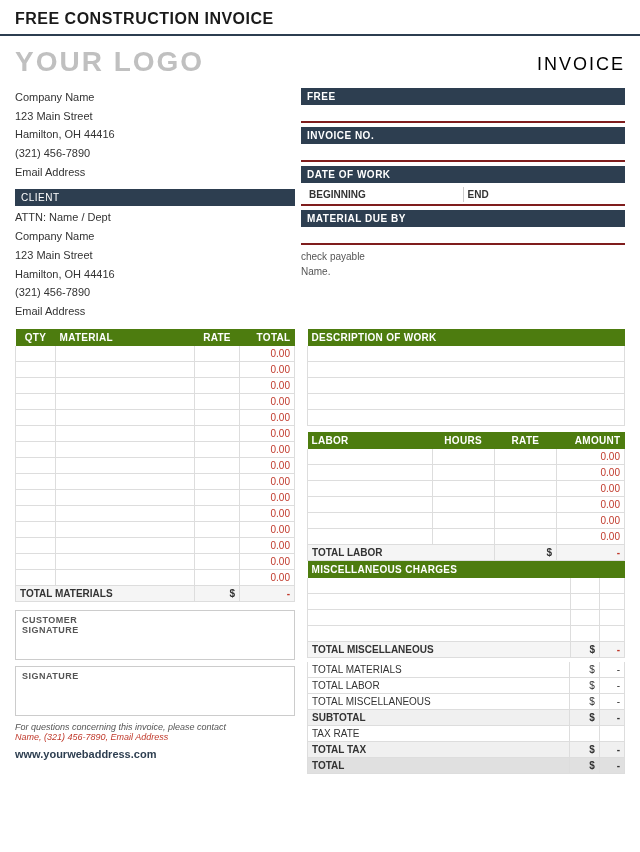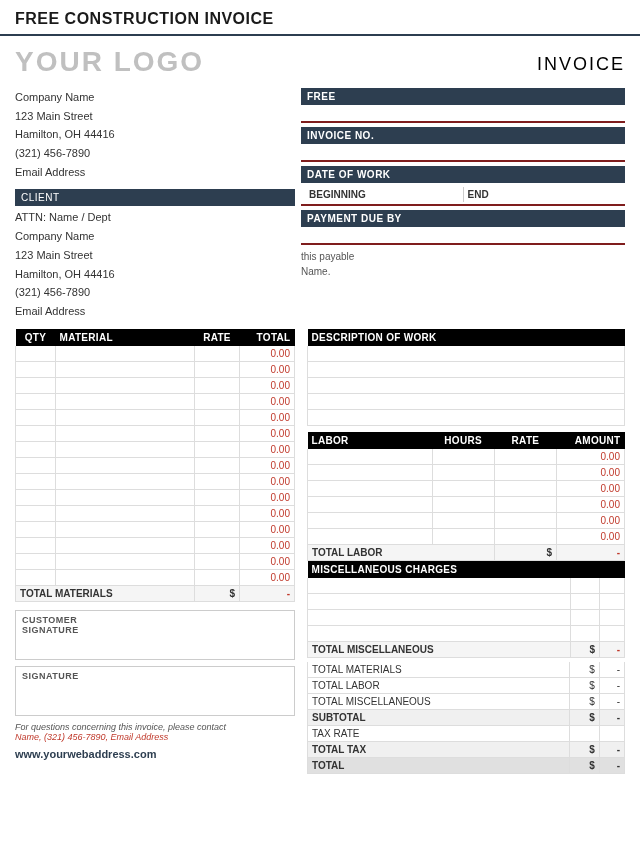--- a/index.html
+++ b/index.html
@@ -97,21 +97,21 @@
       margin-top: 4px;
       line-height: 1.5;
     }
     
     table {
       width: 100%;
       border-collapse: collapse;
       font-size: 10px;
     }
     table th {
-      background: #000000;
+      background: #4d7c0f;
       color: #fff;
       font-weight: bold;
       padding: 3px 4px;
       text-align: left;
       letter-spacing: 0.3px;
     }
     table th.right, table td.right {
       text-align: right;
     }
     table th.center, table td.center {
@@ -230,25 +230,25 @@
         <div class="info-row-value" style="display:flex;">
           <div style="flex:1;">
             <div style="font-weight:bold;font-size:10px;padding:2px 4px;">BEGINNING</div>
           </div>
           <div style="flex:1;border-left:1px solid #ccc;">
             <div style="font-weight:bold;font-size:10px;padding:2px 4px;">END</div>
           </div>
         </div>
       </div>
       <div class="right-info-block">
-        <div class="info-row-header">PAYMENT DUE BY</div>
+        <div class="info-row-header">MATERIAL DUE BY</div>
         <div class="info-row-value"></div>
       </div>
       <div class="payment-note">
-        <div>this payable</div>
+        <div>check payable</div>
         <div>Name.</div>
       </div>
     </div>
   </div>
 
   <div class="main-tables">
 
     <div class="left-tables">
       <table class="materials-table">
         <thead>

